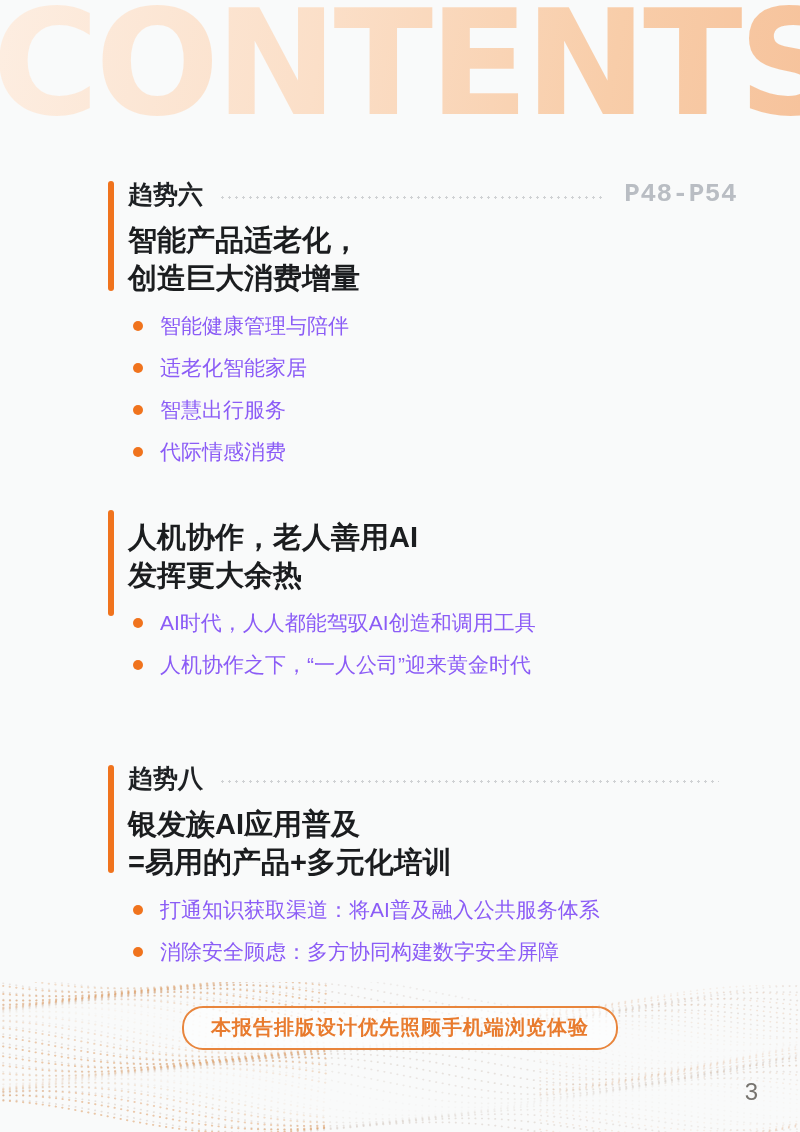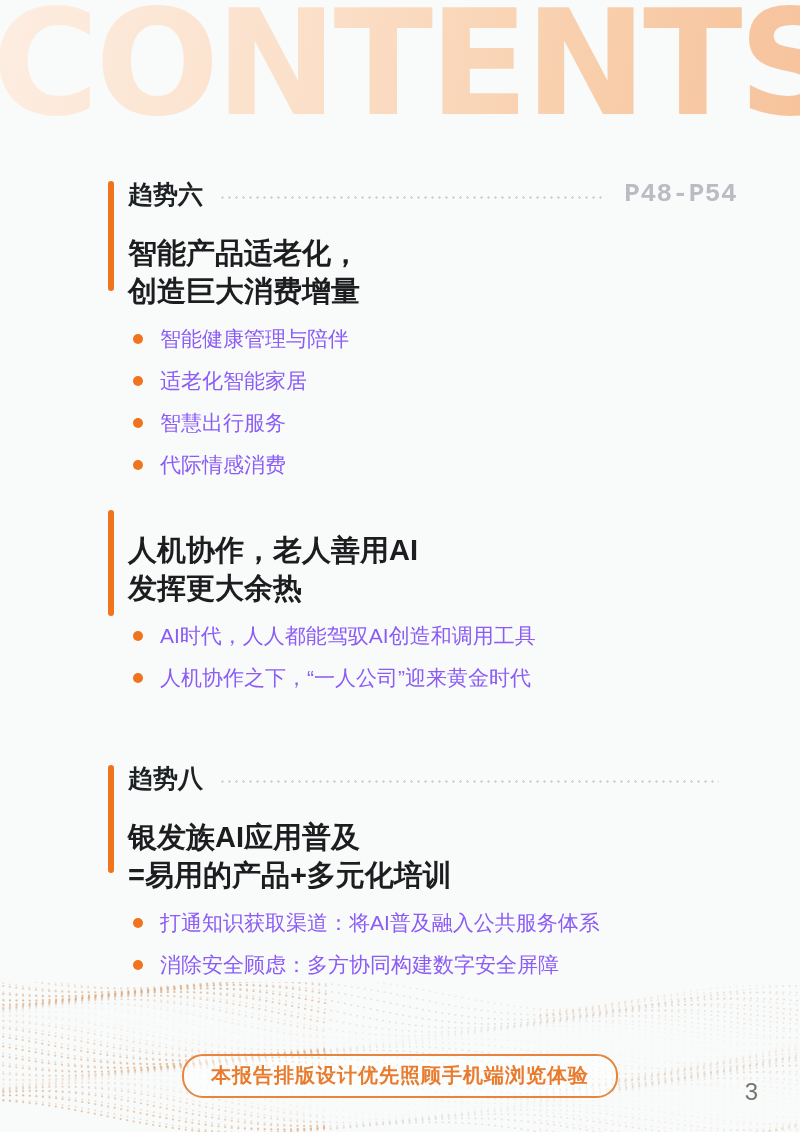--- a/index.html
+++ b/index.html
@@ -73,21 +73,21 @@
   }
   .page-range {
     font-family: Liberation Mono, monospace;
     font-size: 26px;
     font-weight: bold;
     color: #b9bdc3;
     letter-spacing: 0.5px;
     white-space: nowrap;
   }
   .section-title {
-    margin-top: 24px;
+    margin-top: 11px;
     font-size: 29px;
     font-weight: bold;
     line-height: 38px;
     color: #1b1d1f;
   }
   .bullet-list {
     margin-top: 8px;
     list-style: none;
   }
   .bullet-item {
@@ -106,21 +106,21 @@
   .bullet-text {
     font-size: 21px;
     font-weight: 500;
     color: #8b5cf6;
     white-space: nowrap;
   }
 
   
   .footer-note-pill {
     position: absolute;
-    top: 1054px;
+    top: 1006px;
     left: 50%;
     transform: translateX(-50%);
     padding: 6px 27px 7px 27px;
     border: 2px solid #e8853c;
     border-radius: 21px;
     background: rgba(255,255,255,0.55);
     z-index: 3;
   }
   .footer-note-text {
     font-size: 20px;

